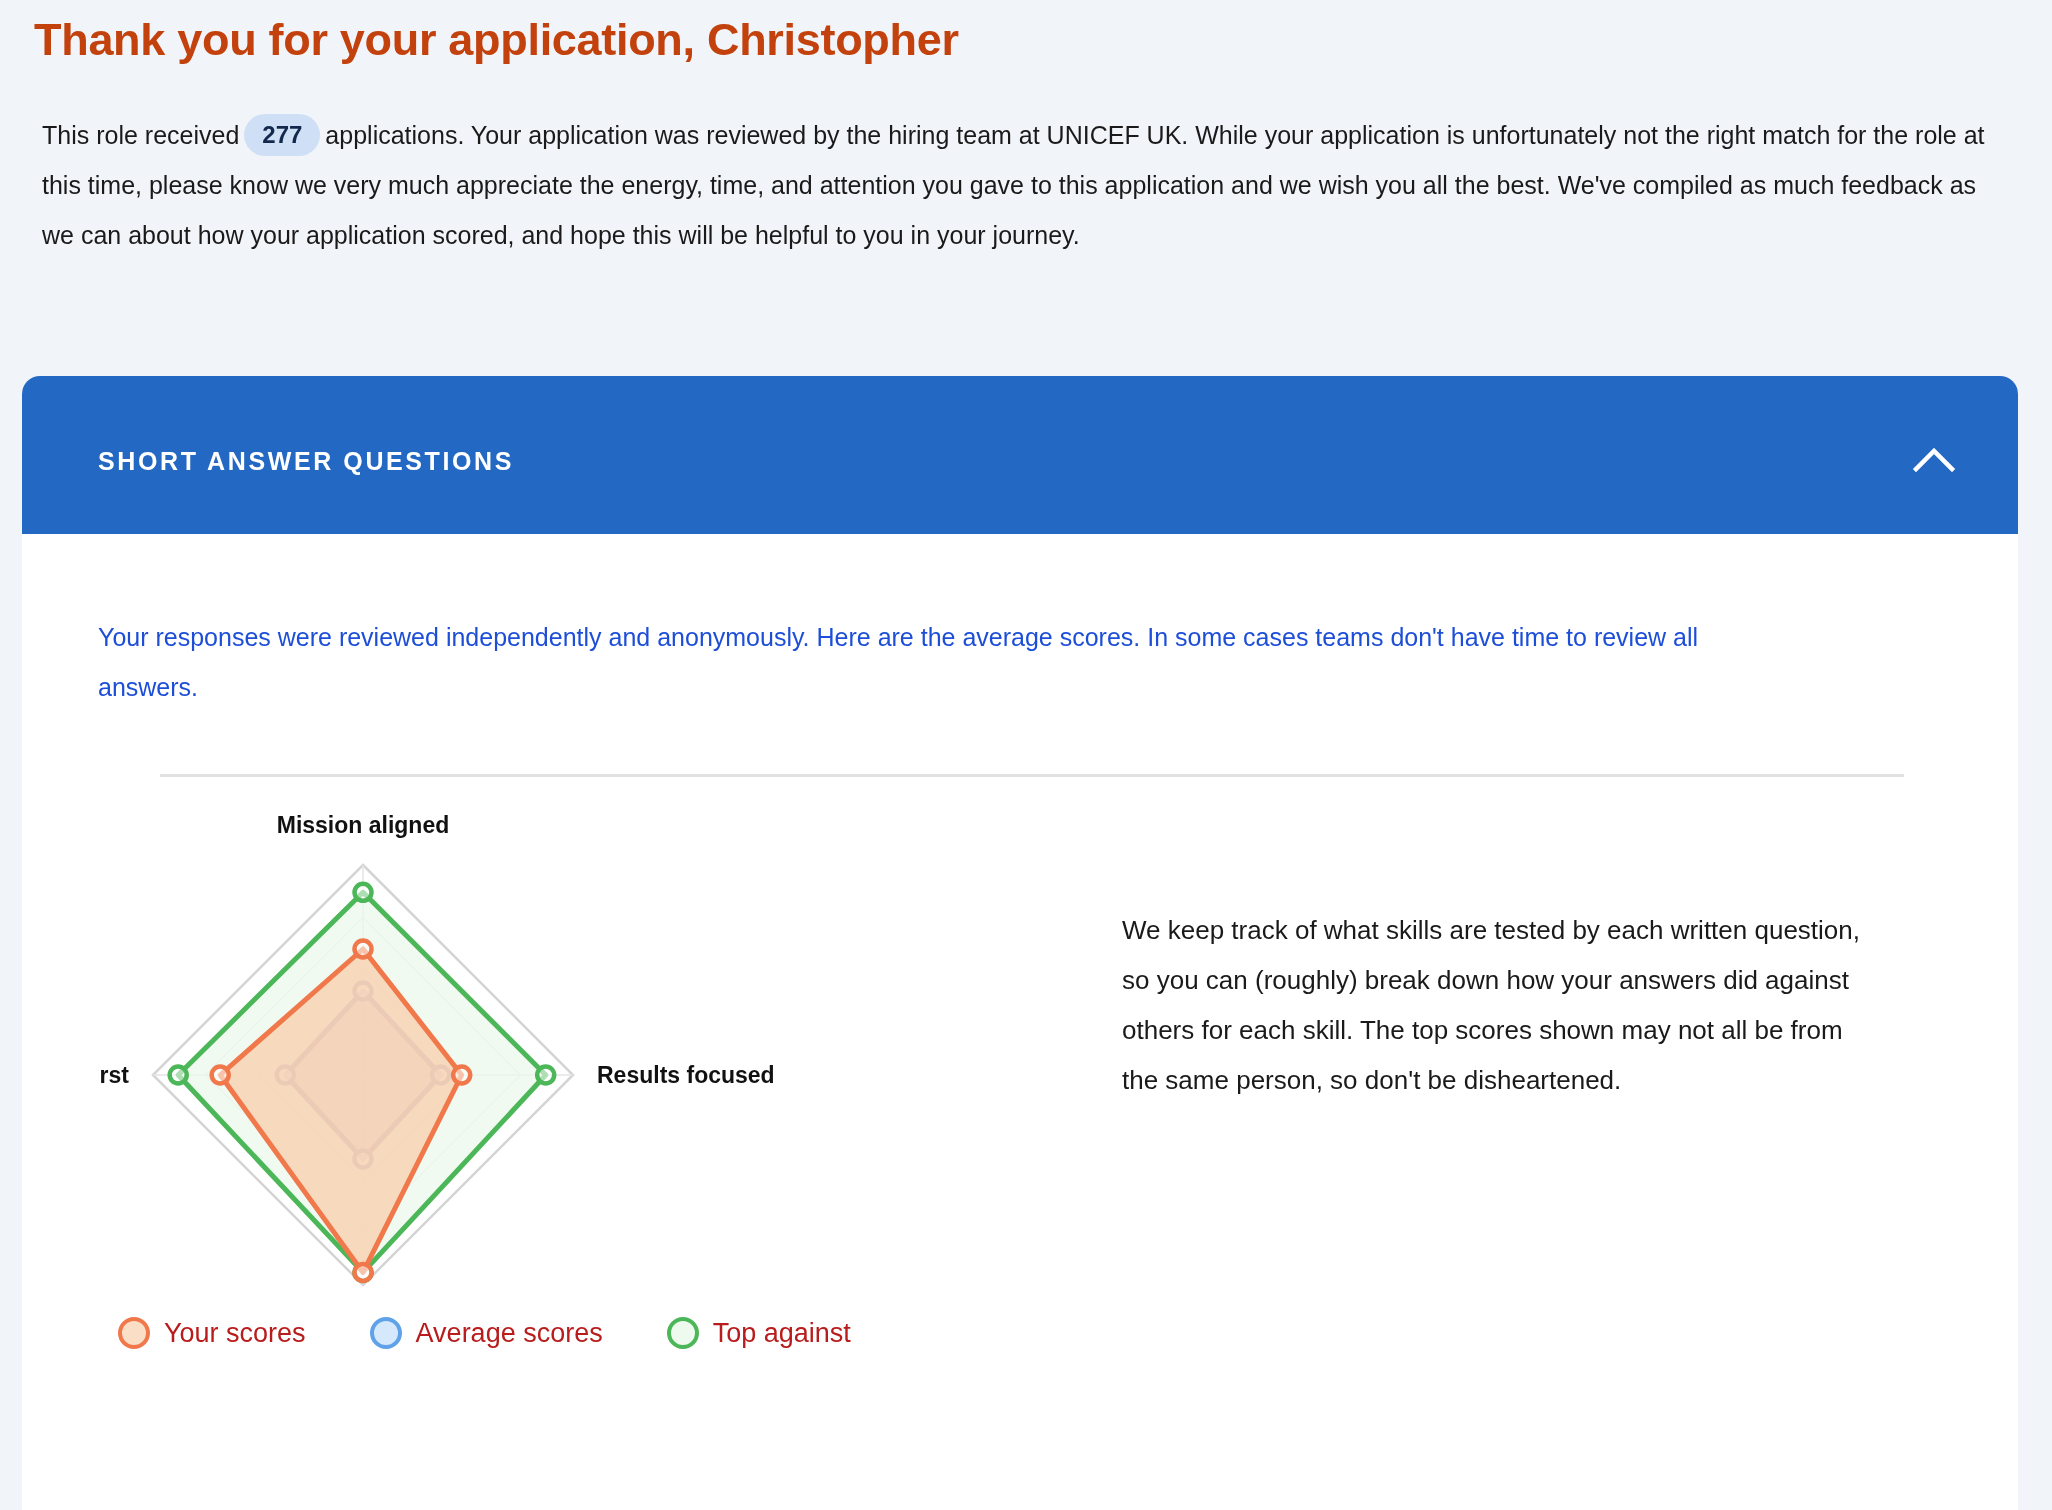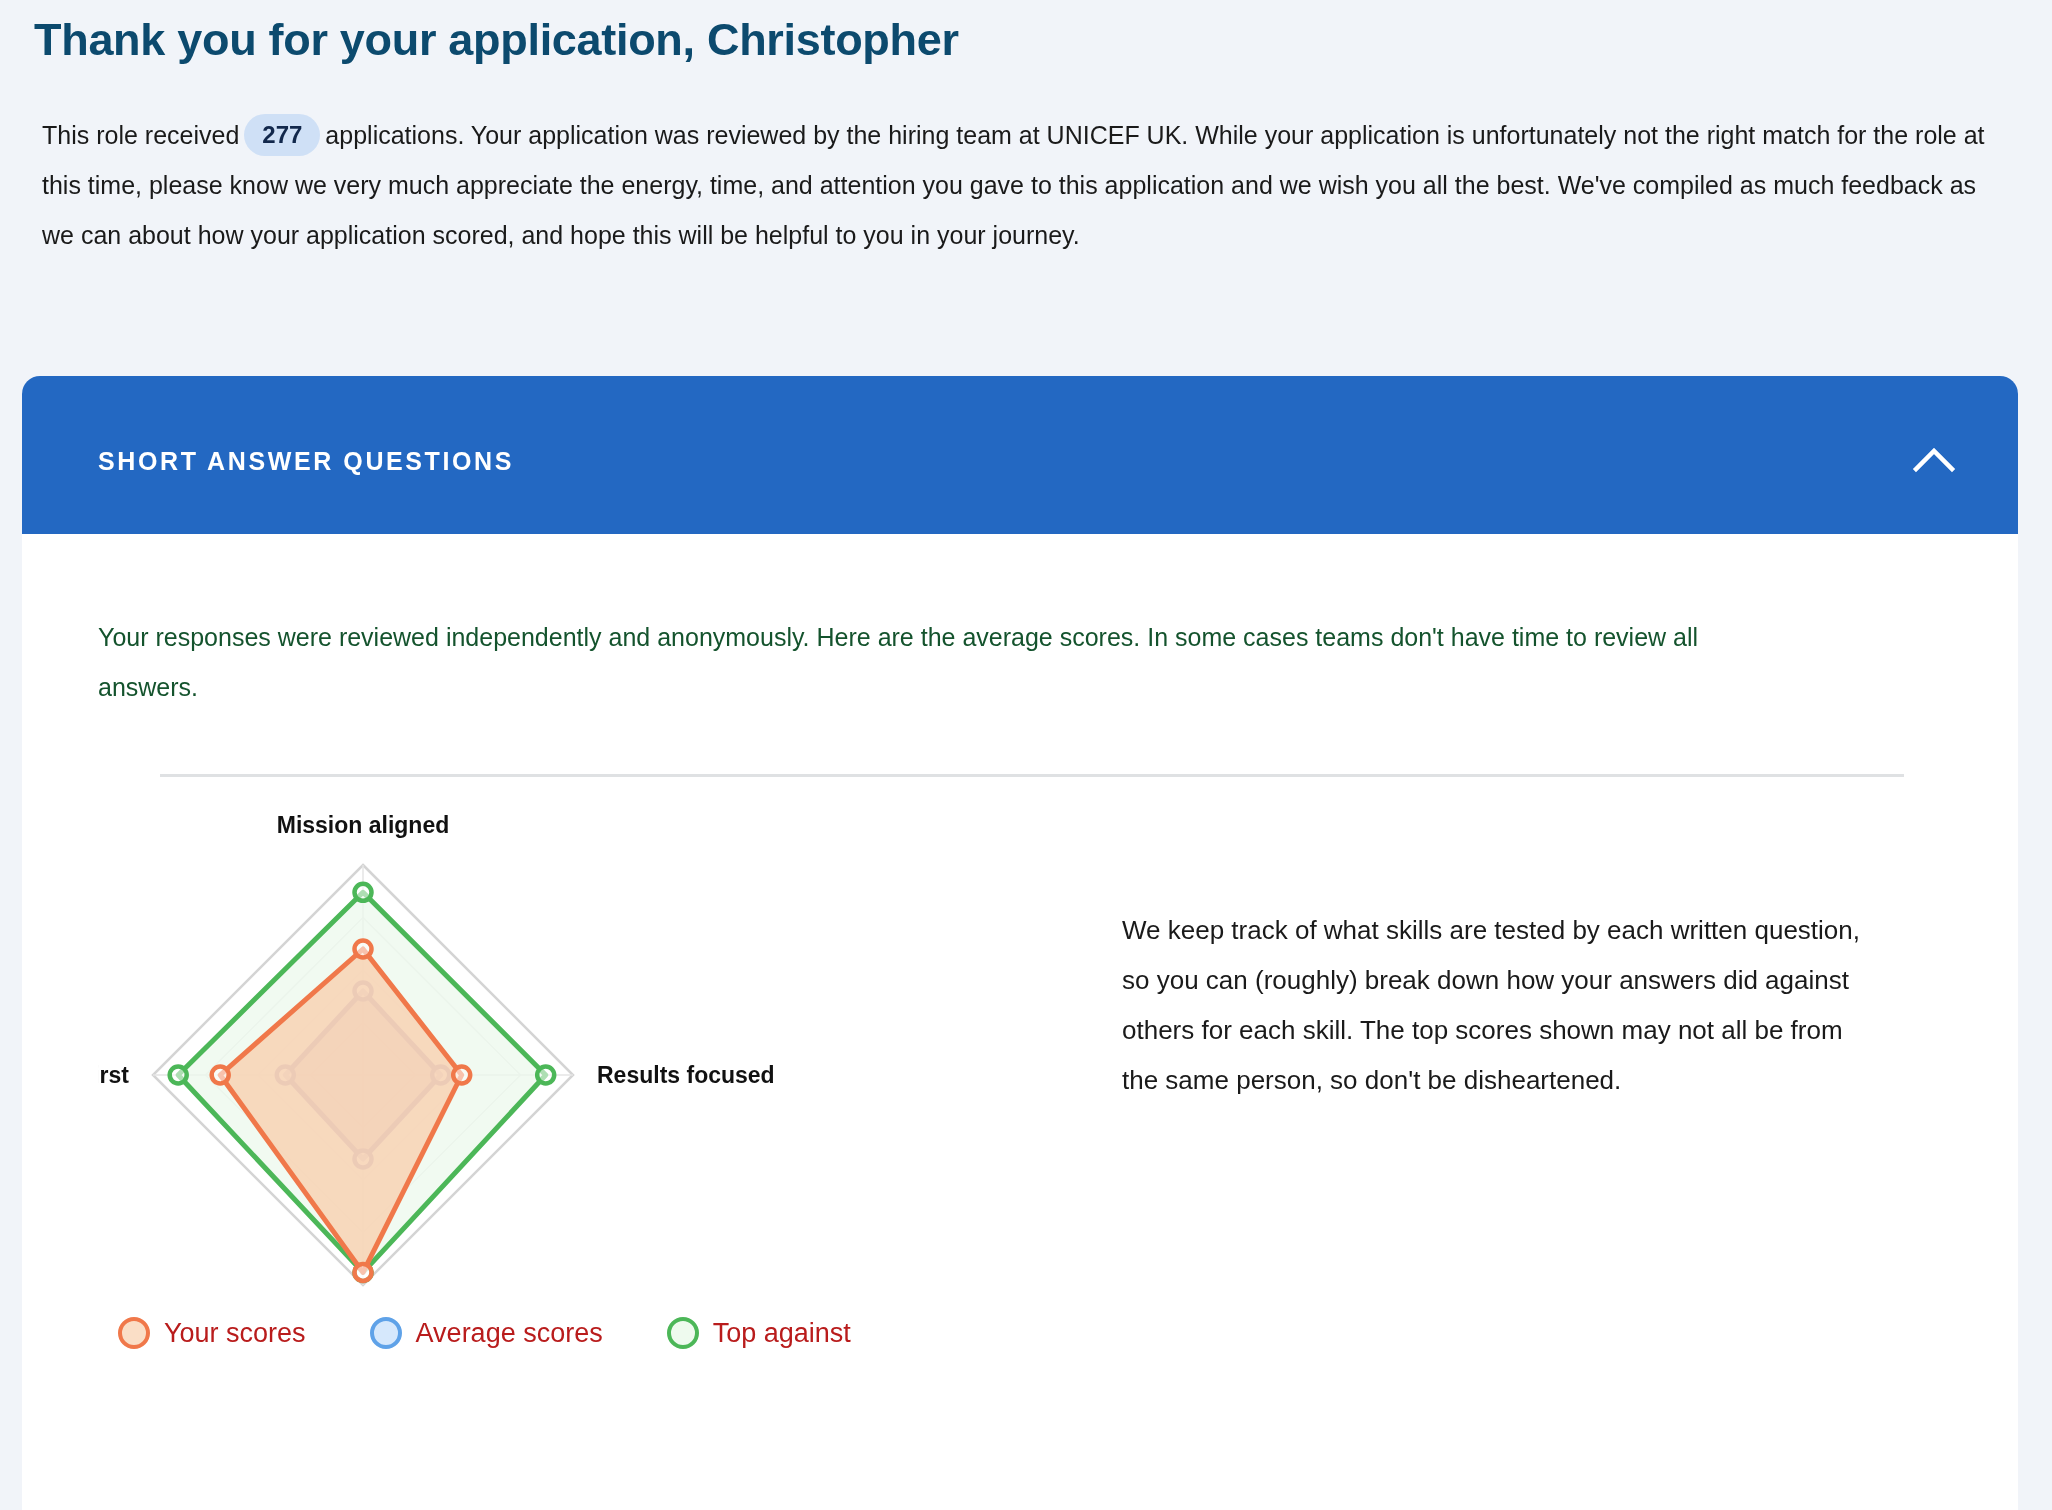--- a/index.html
+++ b/index.html
@@ -13,21 +13,21 @@
   .page { position: relative; width: 2052px; height: 1510px; }
 
   
   .intro { padding: 0 34px; }
   .page-title {
     margin: 0;
     padding-top: 6px;
     font-size: 45px;
     line-height: 68px;
     font-weight: 700;
-    color: #0c4a6e;
+    color: #c2410c;
     letter-spacing: -0.3px;
   }
   .intro-body {
     margin: 8px;
     padding-top: 28px;
     font-size: 25px;
     line-height: 50px;
     color: #1a1a1a;
     max-width: 1970px;
   }
@@ -69,21 +69,21 @@
     letter-spacing: 2.6px;
   }
   .chevron-up-icon { width: 56px; height: 56px; display: block; }
 
   .card-body { padding: 0 76px; }
   .lede {
     margin: 0;
     padding-top: 78px;
     font-size: 25px;
     line-height: 50px;
-    color: #14532d;
+    color: #1d4ed8;
     max-width: 1700px;
   }
   .divider {
     height: 3px;
     background: #dfe1e3;
     margin: 62px 38px 0 62px;
   }
 
   
   .chart-row { display: flex; padding-top: 26px; gap: 12px; }

